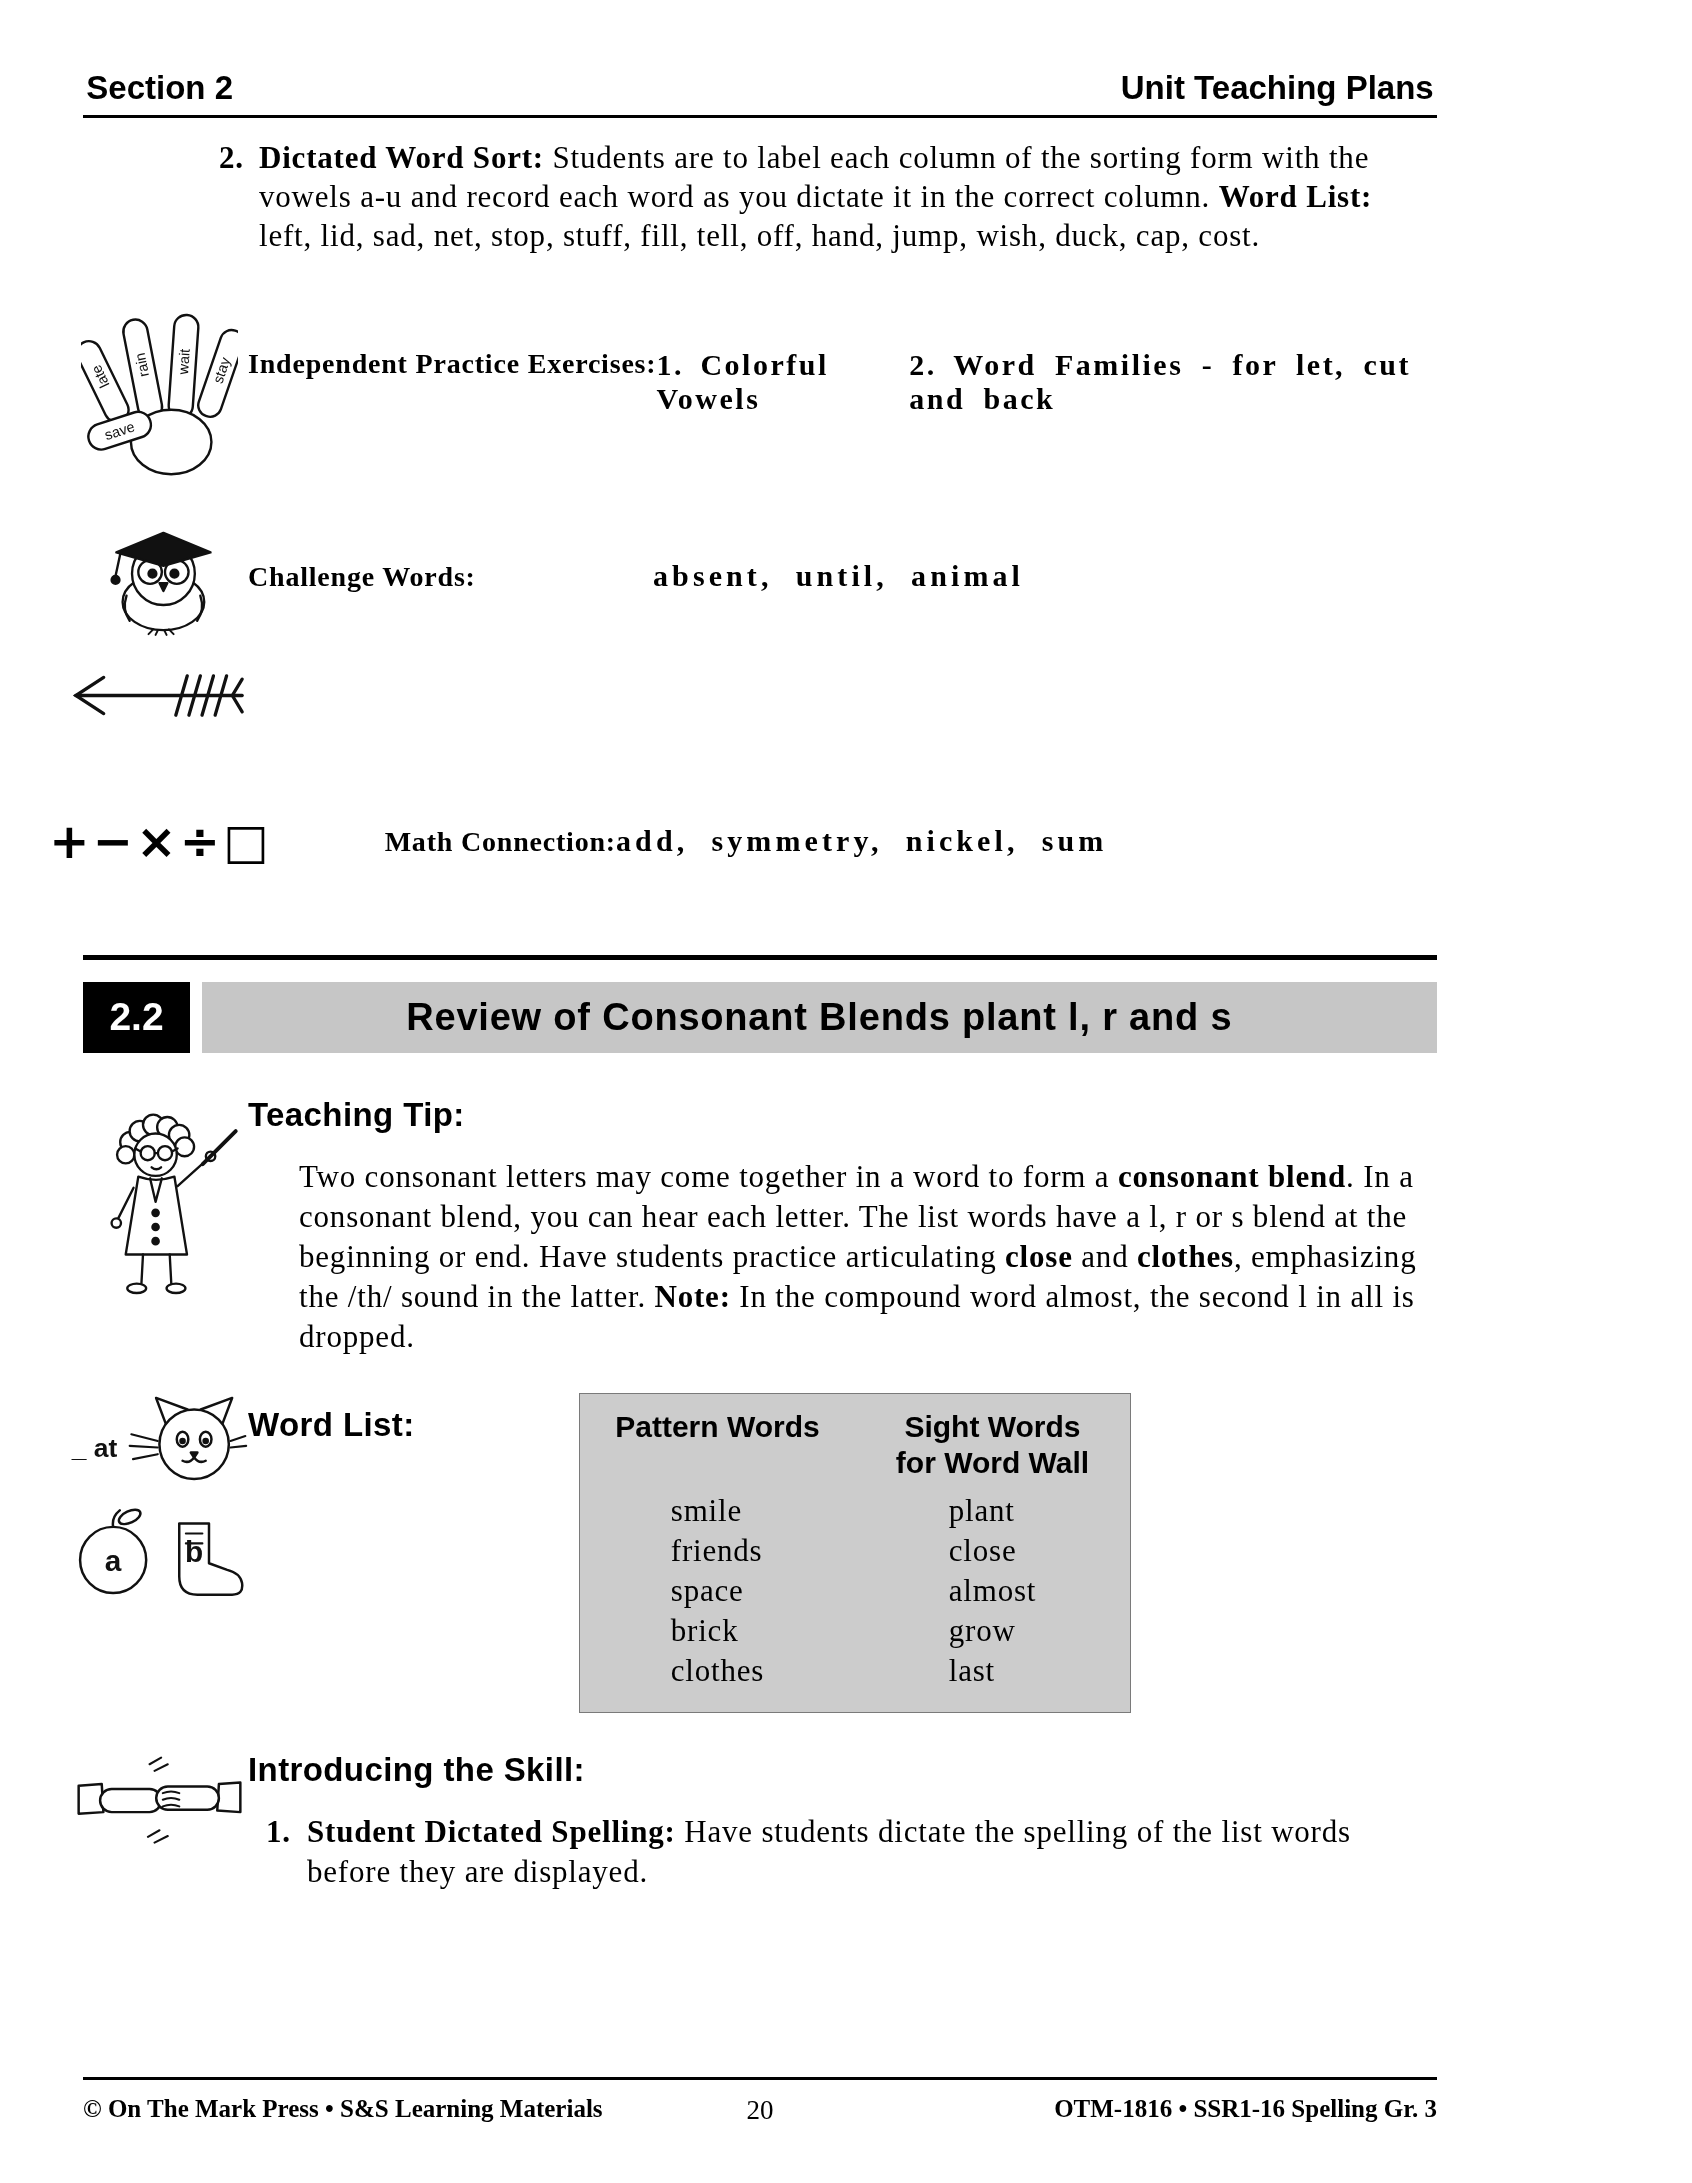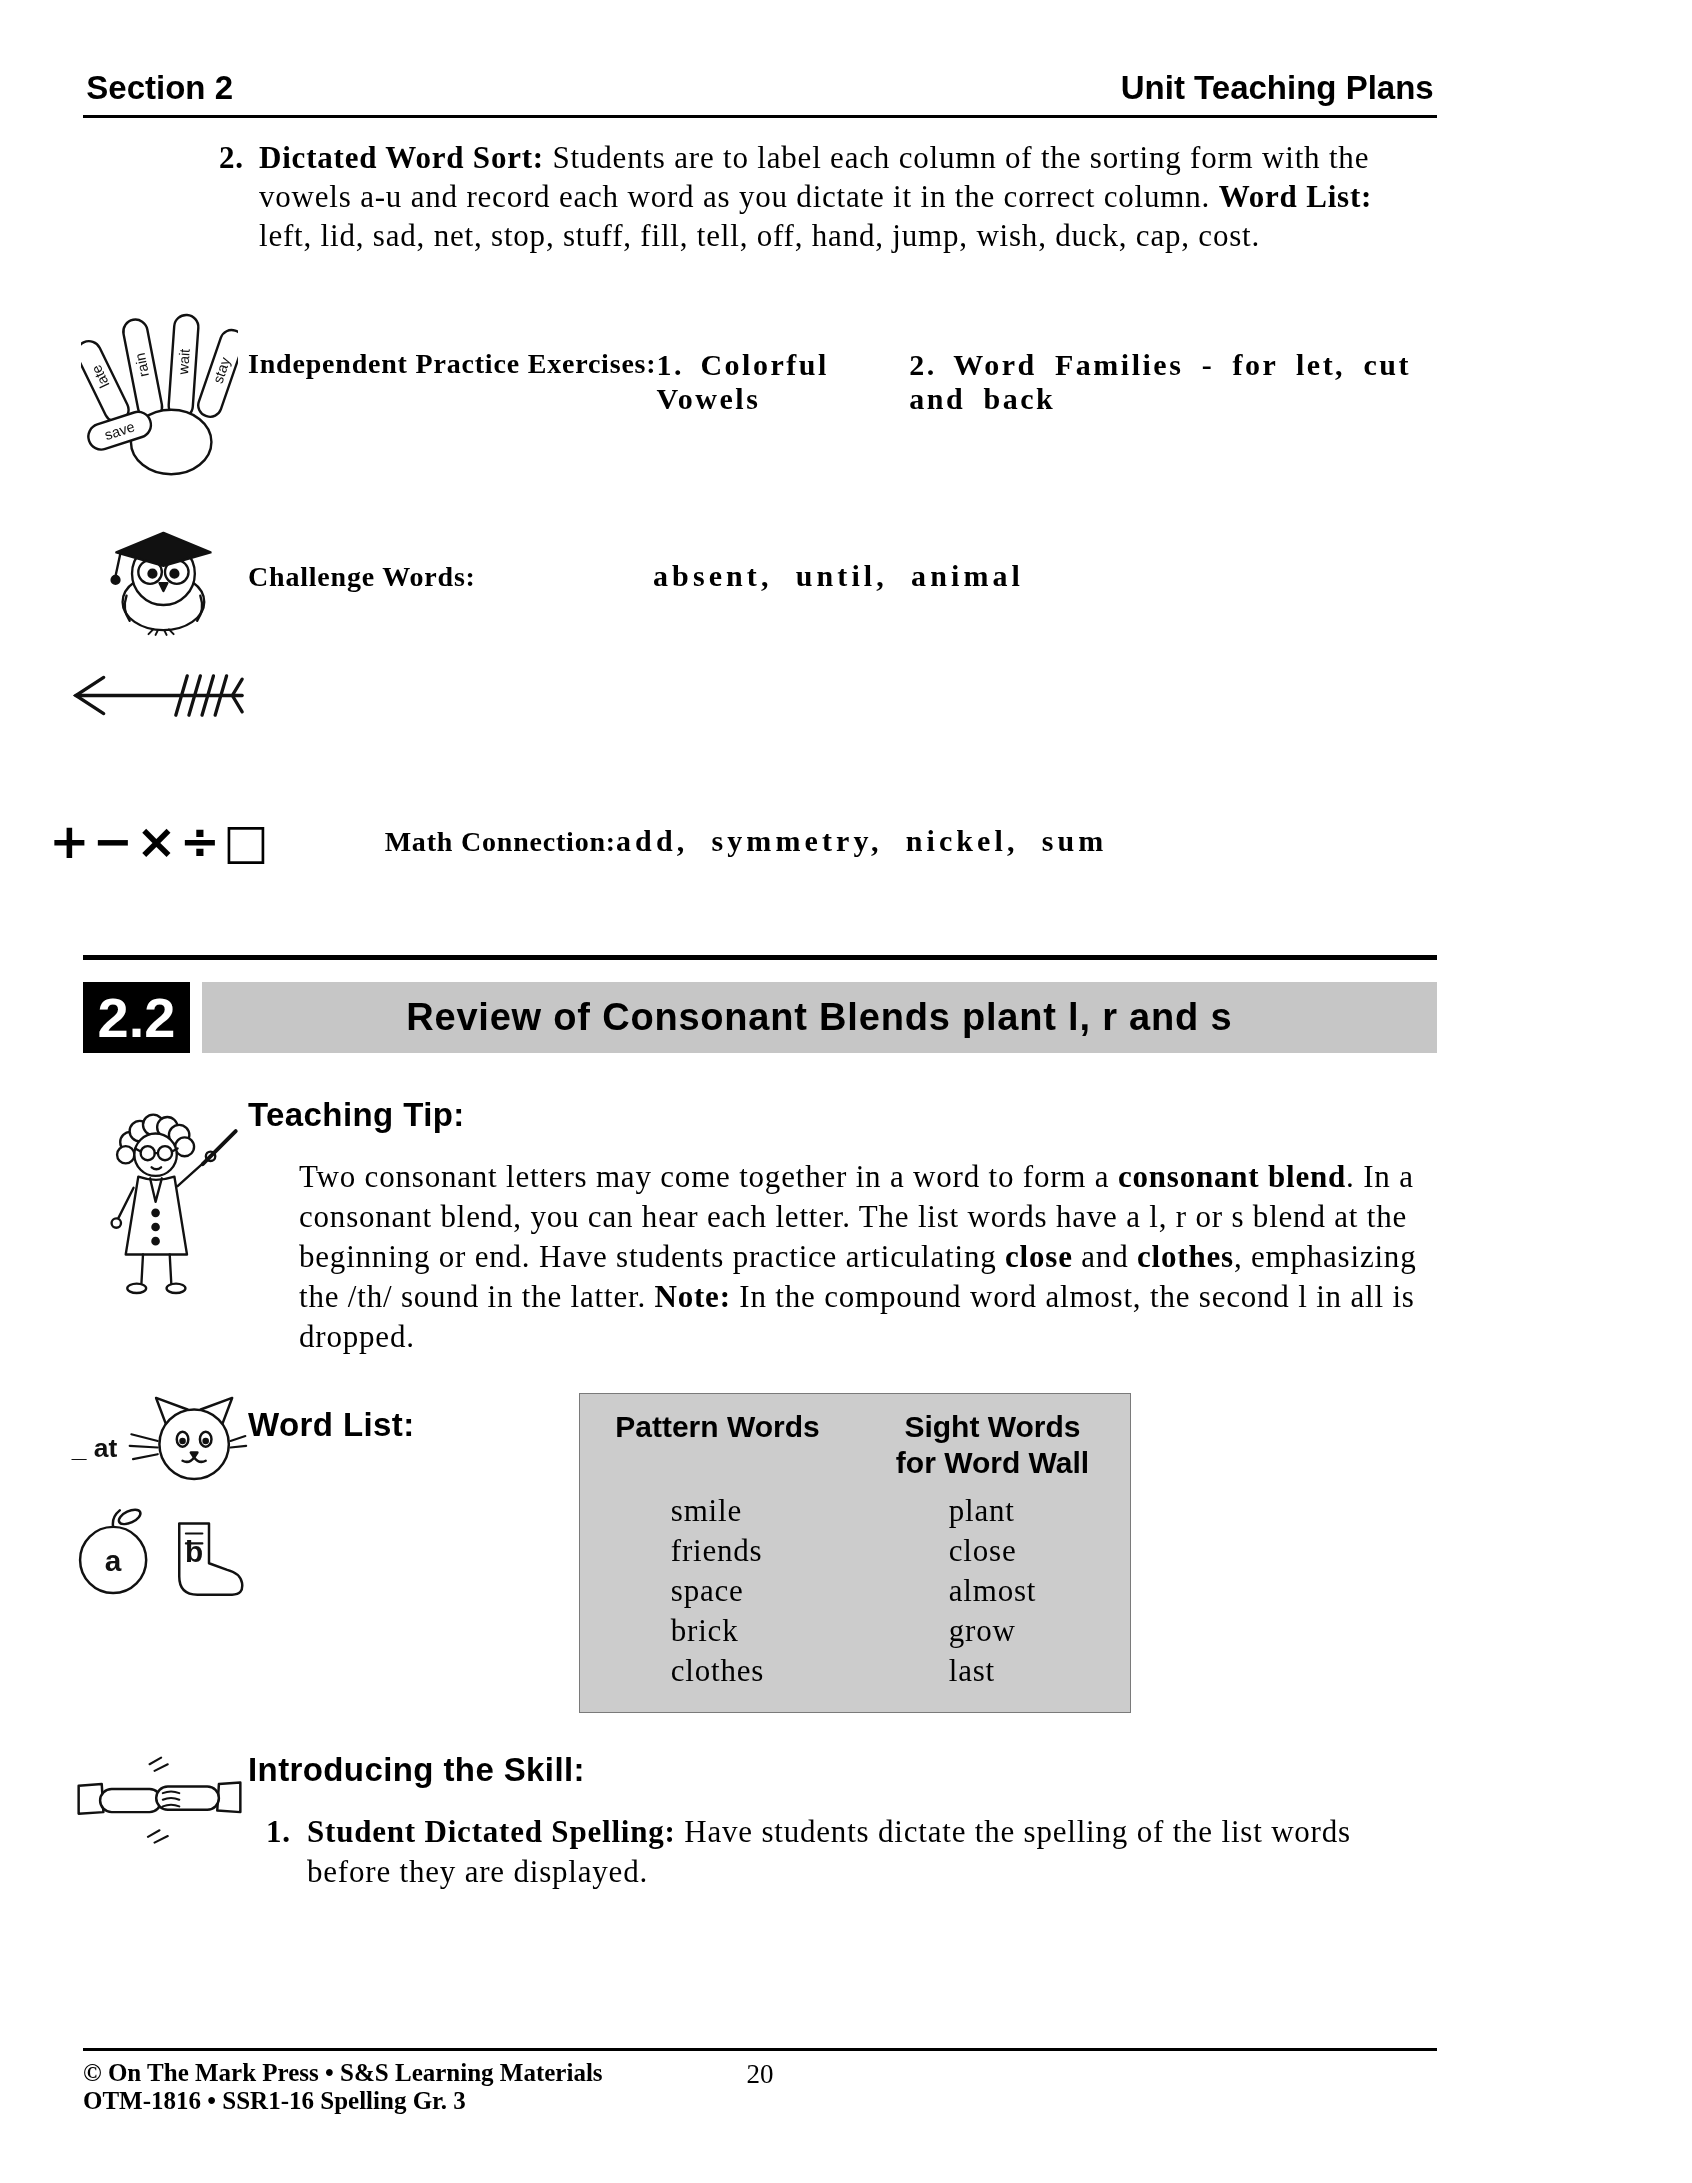--- a/index.html
+++ b/index.html
@@ -40,21 +40,21 @@
 
   .owl-row { margin-top:35px; }
   .arrow-row { margin-top:28px; }
   .math-row { margin-top:83px; }
   .math-symbols { display:flex; gap:3.3px; font-family:"DejaVu Sans", sans-serif; font-weight:bold; font-size:48px; line-height:66px; }
 
   
   .thick-rule { margin:81px 83px 0; border-top:5.8px solid #000; }
   .section-bar { margin:21.5px 83px 0; display:flex; gap:11.6px; height:71px; }
   .sec-num { flex:none; width:107px; background:#000; color:#fff; display:flex; align-items:center; justify-content:center;
-             font-family:"Liberation Sans", sans-serif; font-weight:bold; font-size:56px; }
+             font-family:"Liberation Sans", sans-serif; font-weight:bold; font-size:39px; }
   .sec-title { flex:1; background:#c6c6c6; display:flex; align-items:center; justify-content:center;
                font-family:"Liberation Sans", sans-serif; font-weight:bold; font-size:38px; letter-spacing:0.8px; }
 
   
   .teach-row { margin-top:43px; align-items:flex-start; }
   .teach-content { flex:1; }
   .h-sans { font-family:"Liberation Sans", sans-serif; font-weight:bold; font-size:33px; letter-spacing:0.4px; }
   .teach-para { margin:23px 0 0 51px; font-size:31px; line-height:40px; letter-spacing:0.8px; }
 
   
@@ -69,23 +69,23 @@
   .wl-list { display:inline-block; text-align:left; margin-top:10px; font-size:31px; line-height:40px; letter-spacing:0.8px; }
 
   
   .intro-row { margin-top:38px; align-items:flex-start; }
   .intro-content { flex:1; }
   .intro-item { display:flex; margin:23px 0 0 18px; font-size:31px; line-height:40px; letter-spacing:0.8px; }
   .intro-item .num { flex:none; width:41px; font-weight:bold; }
   .intro-item .txt { flex:1; }
 
   
-  .footer { position:absolute; left:83px; right:83px; bottom:68px; border-top:3.3px solid #000;
-            padding-top:8px; display:flex; justify-content:space-between; align-items:baseline;
-            font-weight:bold; font-size:25px;flex-direction:column; }
+  .footer { position:absolute; left:83px; right:83px; bottom:60px; border-top:3.3px solid #000;
+            padding-top:15px; display:flex; justify-content:space-between; align-items:baseline;
+            font-weight:bold; font-size:25px; }
   .f-page { position:absolute; left:50%; transform:translateX(-50%); font-weight:normal; font-size:27px; }
 
   svg text { font-family:"Liberation Sans", sans-serif; }
 </style>
 </head>
 <body>
 
 <div class="page">
 
   <div class="header">

